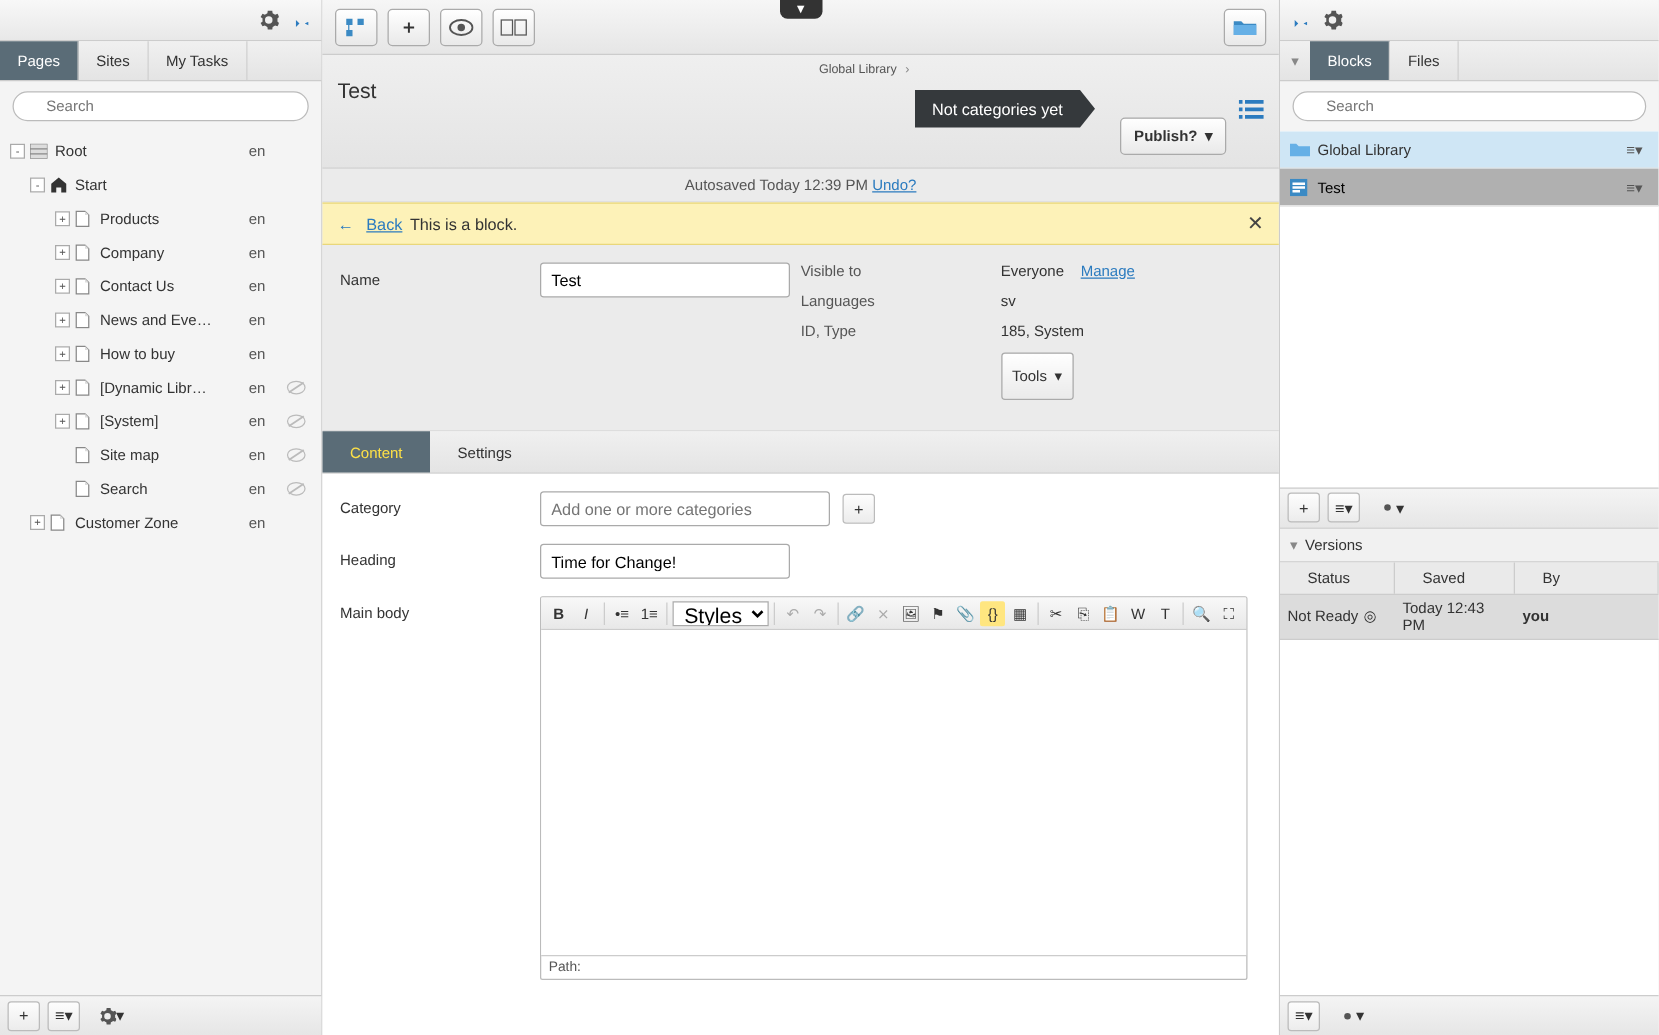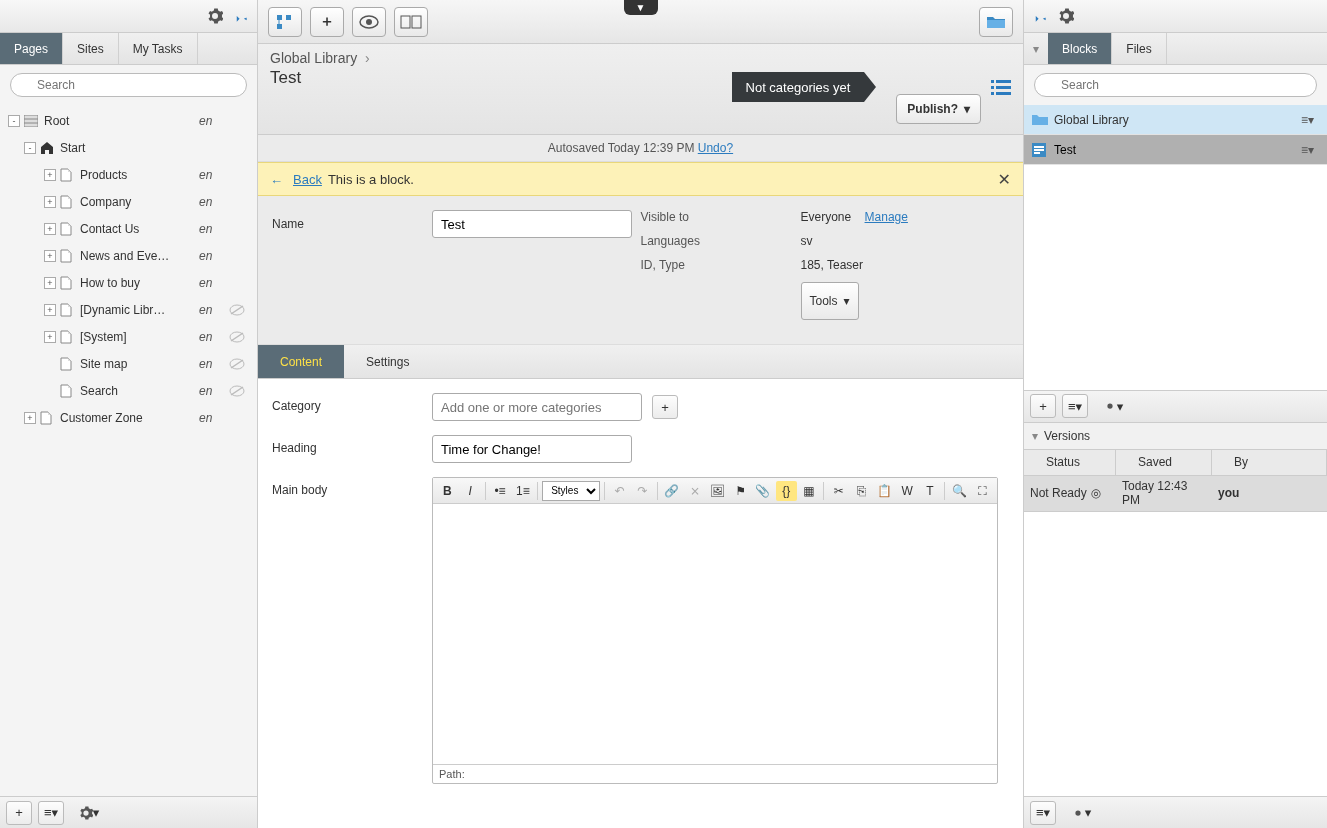--- a/index.html
+++ b/index.html
@@ -104,21 +104,21 @@
     width: 12px; height: 12px;
     border: 1px solid #aaa;
     background: #fff;
     font-size: 9px; line-height: 10px; text-align: center;
     color: #555;
     margin-right: 4px;
   }
   .tree-row .expander.blank { border: none; background: transparent; }
   .tree-row .icon { width: 16px; text-align: center; margin-right: 4px; }
   .tree-row .label { flex: 1; white-space: nowrap; overflow: hidden; text-overflow: ellipsis; }
-  .tree-row .lang { width: 30px; color: #555; font-style: italic; }
+  .tree-row .lang { width: 30px; color: #555; }
   .tree-row .eye { width: 20px; color: #bbb; text-align: center; }
   .indent-1 { padding-left: 24px; }
   .indent-2 { padding-left: 44px; }
   
   .panel-bottom {
     height: 32px;
     border-top: 1px solid #ccc;
     background: linear-gradient(#f4f4f4, #e6e6e6);
     display: flex; align-items: center; padding: 0 6px; gap: 6px;
   }
@@ -159,21 +159,21 @@
     cursor: pointer;
   }
   
   .crumb-header {
     padding: 6px 12px 10px 12px;
     background: linear-gradient(#efefef,#e4e4e4);
     border-bottom: 1px solid #ccc;
     display: flex; align-items: flex-start;
   }
   .crumb-left { flex: 1; }
-  .crumb-path { color: #555; font-size: 14px; }
+  .crumb-path { color: #555; font-size: 10px; text-align: right; }
   .crumb-path .sep { margin: 0 4px; color:#888; }
   .crumb-title { font-size: 17px; margin-top: 2px; }
   .crumb-right { display: flex; align-items: center; gap: 10px; }
   .status-badge {
     background: #35393c; color: #fff;
     height: 30px; display: flex; align-items: center; padding: 0 14px;
     font-size: 13px;
     position: relative;
   }
   .status-badge::after {
@@ -254,21 +254,21 @@
     height:26px; background:linear-gradient(#f8f8f8,#e8e8e8);
     border-bottom:1px solid #ccc;
     display:flex; align-items:center; padding:0 4px; gap:2px;
     flex-wrap: nowrap;
   }
   .etb-btn {
     width:22px; height:20px; display:inline-flex; align-items:center; justify-content:center;
     font-size:12px; cursor:pointer; border-radius:2px; color:#333;
   }
   .etb-sep { width:1px; height:18px; background:#ccc; margin:0 2px; }
-  .etb-select { height:20px; font-size:10px; border:1px solid #aaa; background:#fff; padding:0 4px;}
+  .etb-select { height:20px; font-size:17px; border:1px solid #aaa; background:#fff; padding:0 4px;}
   .editor-body { height: 260px; background:#fff; }
   .editor-path { border-top:1px solid #ccc; padding:3px 6px; font-size:11px; color:#555;}
   
   .r-row {
     height:30px; display:flex; align-items:center; padding:0 8px; gap:6px;
     border-bottom:1px solid #e3e3e3; cursor:pointer;
   }
   .r-row.folder { background:#cfe6f5; }
   .r-row.selected { background:#b0b0b0; color:#000; }
   .r-row .ricon { width:16px; text-align:center; }
@@ -597,42 +597,42 @@
             <span>Everyone</span>
             <a>Manage</a>
           </div>
         </div>
         <div class="meta-row">
           <div class="ml">Languages</div>
           <div class="mv">sv</div>
         </div>
         <div class="meta-row">
           <div class="ml">ID, Type</div>
-          <div class="mv">185, Teaser</div>
+          <div class="mv">185, System</div>
         </div>
         <div class="meta-row">
           <div class="ml"></div>
           <div class="tools-dd">
             <span>Tools</span>
             <span>▾</span>
           </div>
         </div>
       </div>
     </div>
 
     <div class="ctabs">
       <div class="ctab active">Content</div>
       <div class="ctab">Settings</div>
     </div>
 
     <div class="content-form">
       <div class="cf-row">
         <label>Category</label>
         <div class="fields">
-          <input class="text-input" style="width: 210px;" placeholder="Add one or more categories">
+          <input class="text-input" style="width: 232px;" placeholder="Add one or more categories">
           <div class="icon-btn">+</div>
         </div>
       </div>
       <div class="cf-row">
         <label>Heading</label>
         <div class="fields">
           <input class="text-input" style="width: 200px;" value="Time for Change!">
         </div>
       </div>
       <div class="cf-row">

